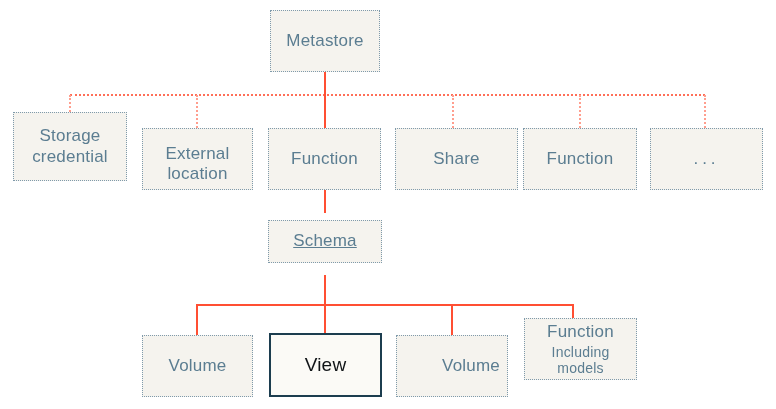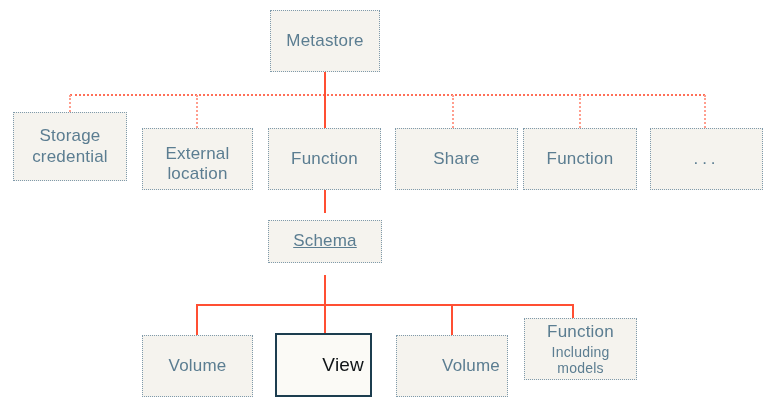--- a/index.html
+++ b/index.html
@@ -54,21 +54,21 @@
   
   #n-metastore{left:270px;top:10px;width:110px;height:62px;}
   #n-storage-credential{left:13px;top:112px;width:114px;height:69px;}
   #n-external-location{left:142px;top:128px;width:111px;height:62px;justify-content:flex-end;}
   #n-catalog{left:268px;top:128px;width:113px;height:62px;}
   #n-share{left:395px;top:128px;width:123px;height:62px;}
   #n-recipient{left:523px;top:128px;width:114px;height:62px;}
   #n-ellipsis{left:650px;top:128px;width:113px;height:62px;}
   #n-schema{left:268px;top:220px;width:114px;height:43px;text-decoration:underline;}
   #n-table{left:142px;top:335px;width:111px;height:62px;}
-  #n-view{left:275px;top:333px;width:97px;height:64px;align-items:flex-end;}
+  #n-view{left:269px;top:333px;width:113px;height:64px;}
   #n-volume{left:396px;top:335px;width:112px;height:62px;padding-left:44px;}
   #n-function{left:524px;top:318px;width:113px;height:62px;}
 
   
   #l-metastore-catalog{left:324px;top:72px;height:56px;}
   #l-catalog-schema{left:324px;top:190px;height:23px;}
   #l-schema-view{left:324px;top:275px;height:58px;}
   #l-bottom-h{left:196px;top:304px;width:378px;}
   #l-drop-table{left:196px;top:305px;height:30px;}
   #l-drop-volume{left:451px;top:305px;height:30px;}

